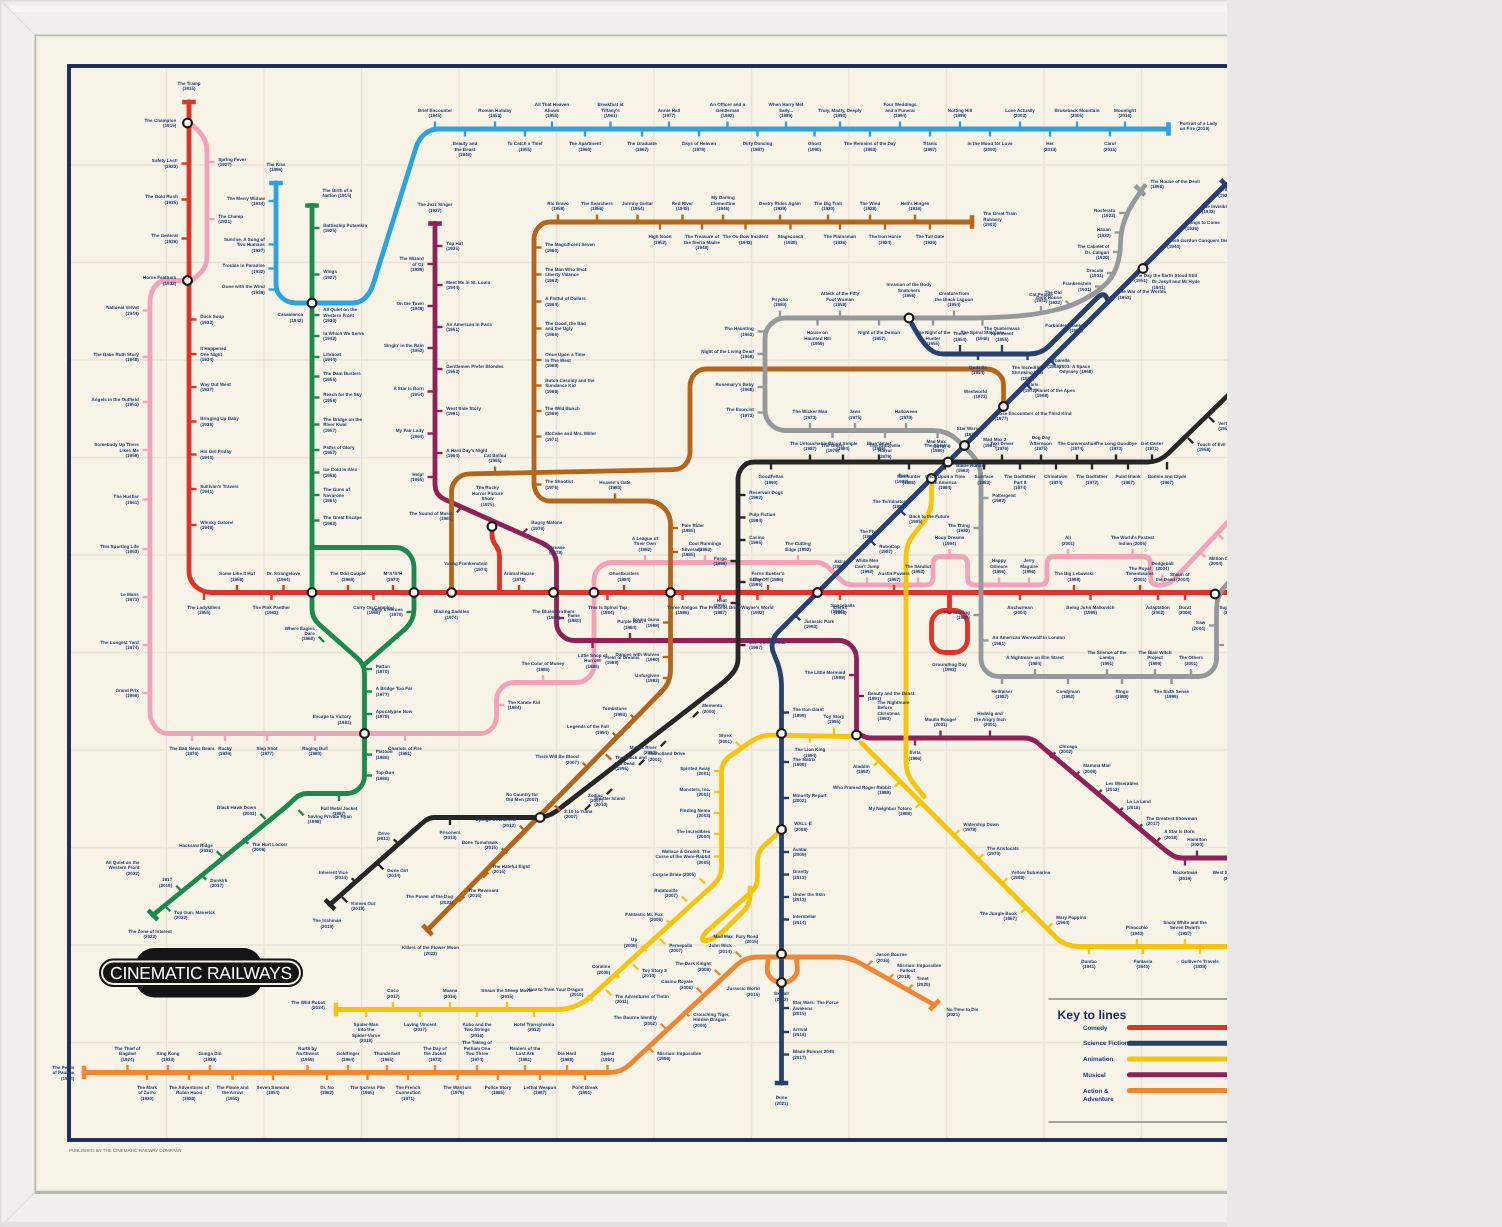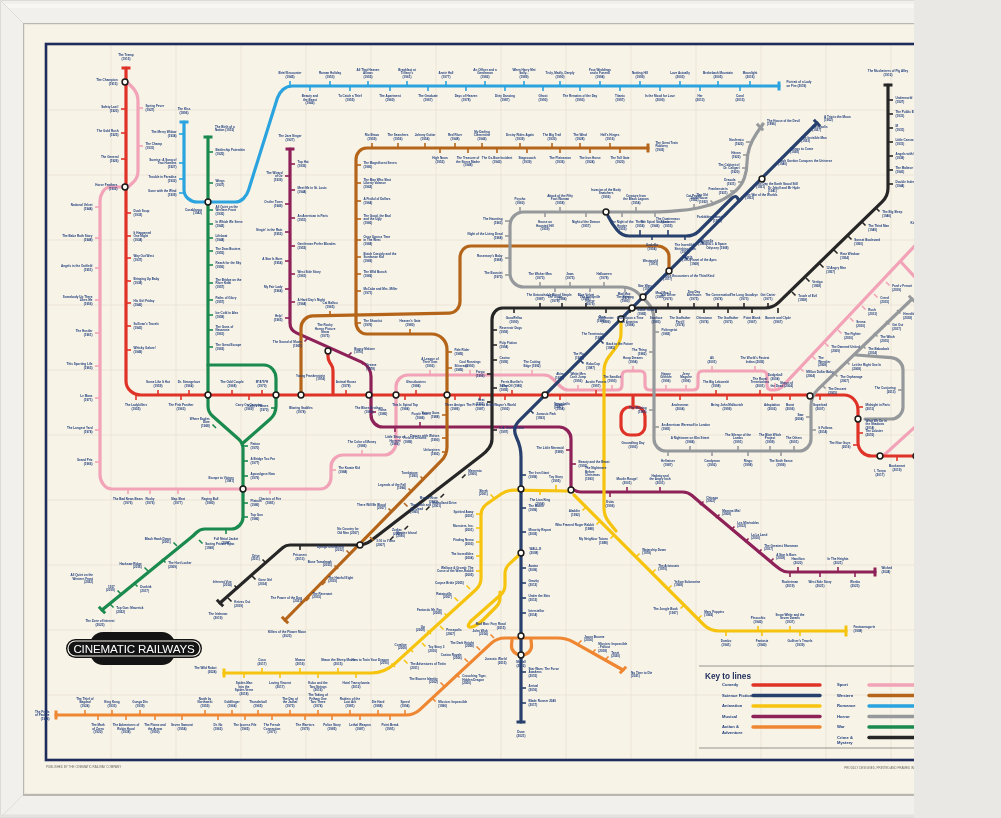--- a/index.html
+++ b/index.html
@@ -1,14 +1,14 @@
 <!DOCTYPE html>
 <html><head><meta charset="utf-8"><style>
 html,body{margin:0;padding:0;background:#e9e8e4;}
-#poster{width:914px;height:818px;position:relative;overflow:hidden;}
+#poster{width:818px;height:818px;position:relative;overflow:hidden;}
 svg{display:block;}
 </style></head>
 <body>
 <div id="poster">
 <svg width="1001" height="818" viewBox="0 0 1001 818" font-family="Liberation Sans, sans-serif">
 <rect width="1001" height="818" fill="#f1f0ec"></rect>
 <rect x="0.5" y="0.5" width="1000" height="817" fill="none" stroke="#dcdbd7" stroke-width="1"></rect>
 <line x1="6" y1="6" x2="995" y2="6" stroke="#f7f6f3" stroke-width="4"></line>
 <line x1="998" y1="0" x2="998" y2="818" stroke="#dededa" stroke-width="4"></line>
 <line x1="0" y1="816" x2="1001" y2="816" stroke="#e3e2de" stroke-width="3"></line>

